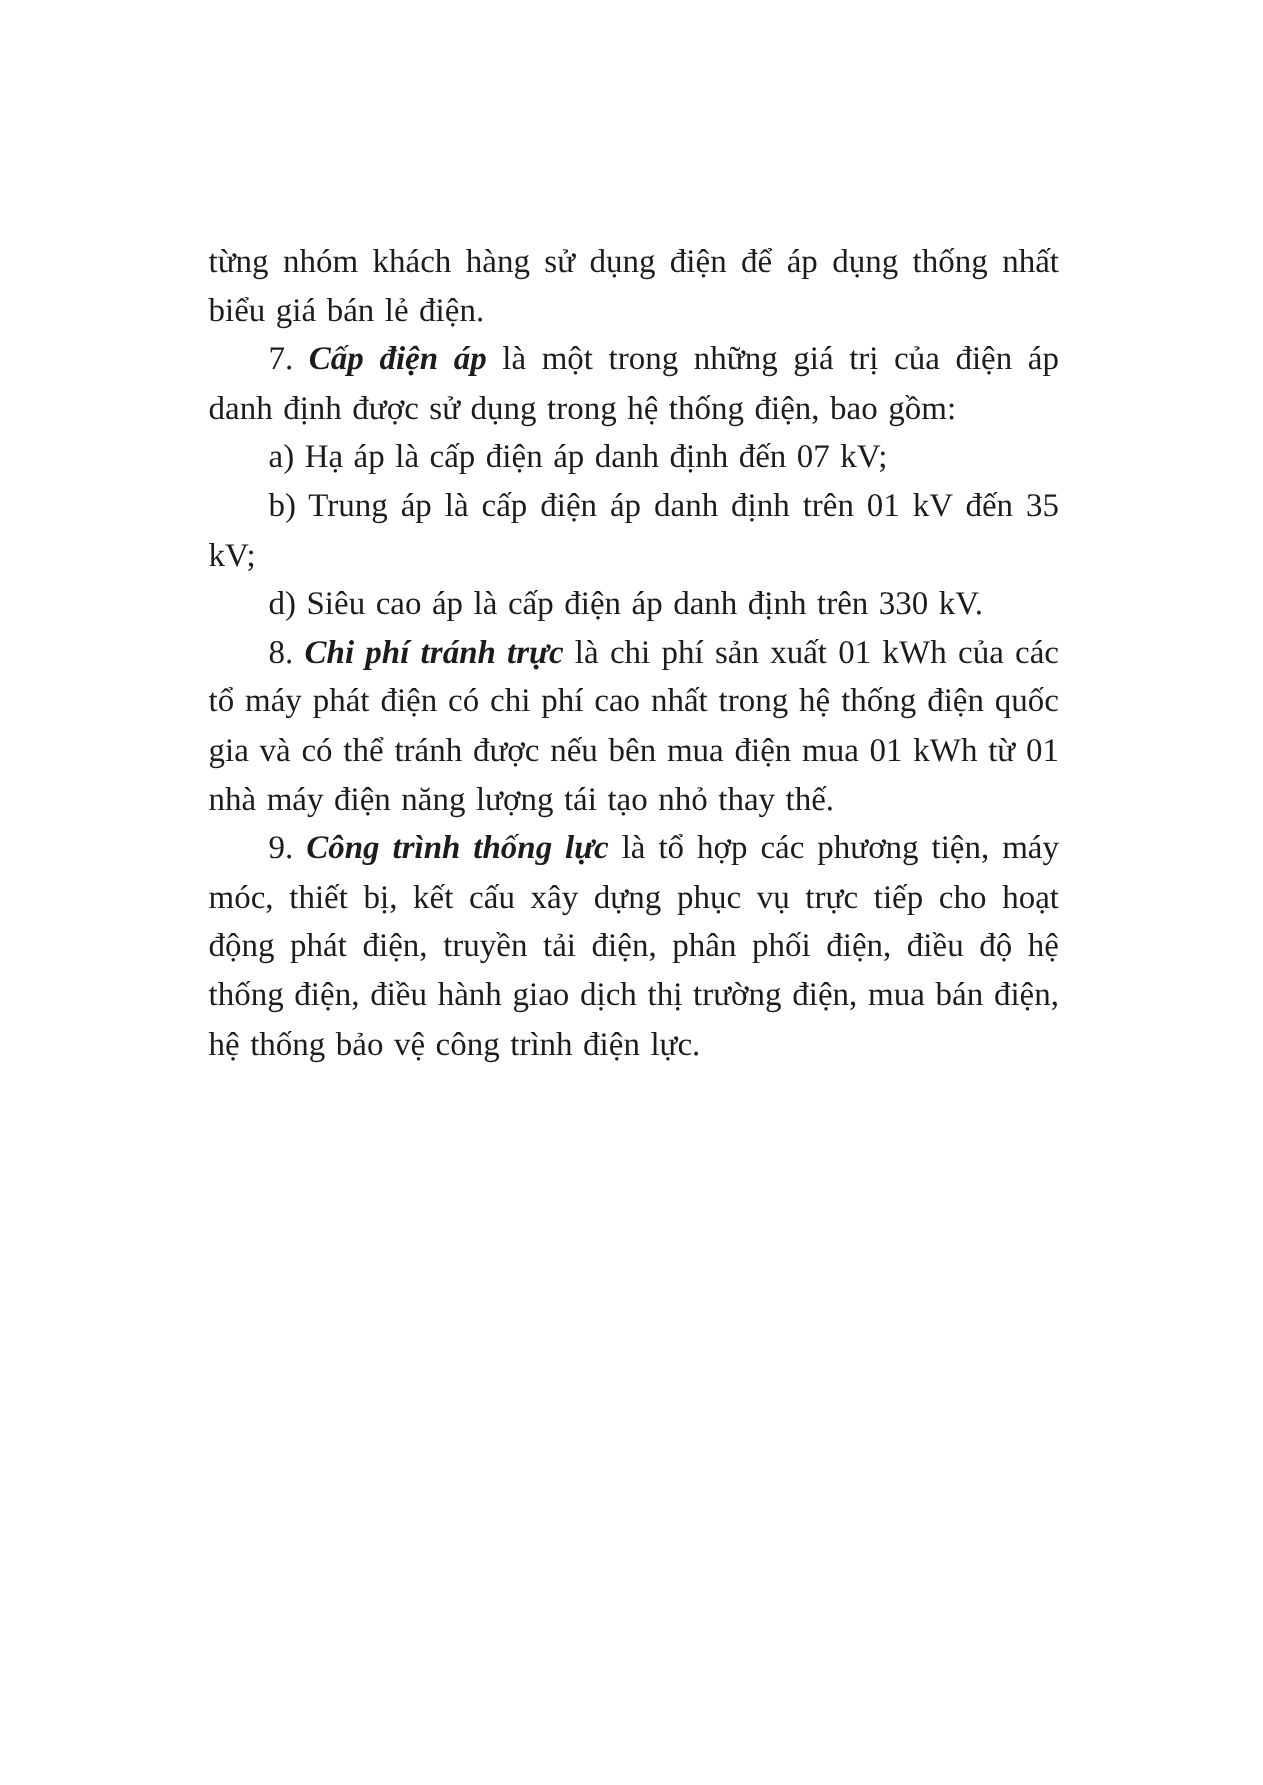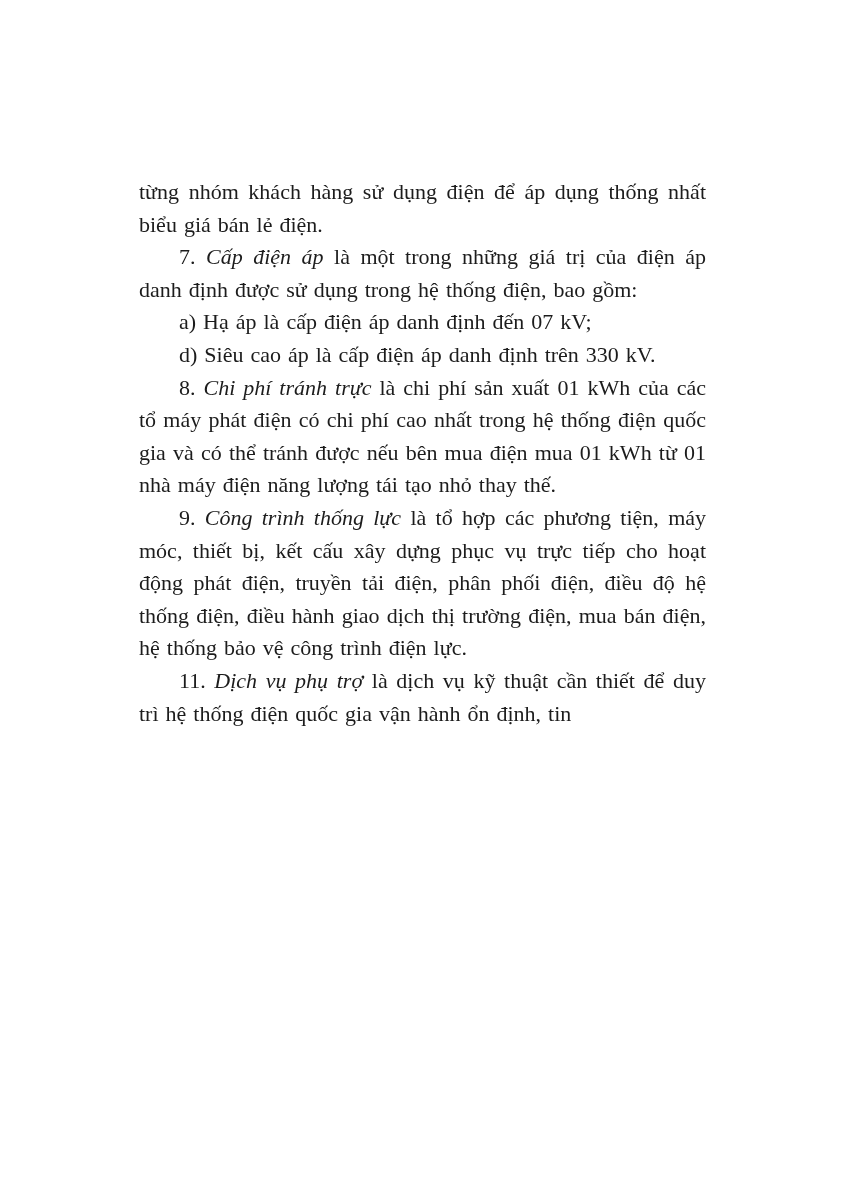--- a/index.html
+++ b/index.html
@@ -14,35 +14,35 @@
       color: #1c1c1c;
       -webkit-font-smoothing: antialiased;
     }
     .page {
       position: relative;
       box-sizing: border-box;
       width: 842px;
       height: 864px;
       padding: 158px 136px 0 139px;
       overflow: hidden;
-      margin-top: 18px;
     }
     .body-text p {
       margin: 0;
       font-size: 22px;
       line-height: 32.6px;
       text-align: justify;
       text-indent: 40px;
       word-spacing: 1.5px;
     }
     .body-text p.no-indent {
       text-indent: 0;
     }
     .body-text em {
       font-style: italic;
+      font-weight: bold;
     }
     .page-number {
       position: absolute;
       left: 139px;
       top: 1052px;
       font-size: 28px;
       line-height: 32px;
     }
   </style>
 </head>
@@ -50,27 +50,27 @@
 
 <div class="page">
   <div class="body-text">
 
     <p class="no-indent"><span>từng nhóm khách hàng sử dụng điện để áp dụng thống nhất biểu giá bán lẻ điện.</span></p>
 
     <p><span>7. </span><em>Cấp điện áp</em><span> là một trong những giá trị của điện áp danh định được sử dụng trong hệ thống điện, bao gồm:</span></p>
 
     <p><span>a) Hạ áp là cấp điện áp danh định đến 07 kV;</span></p>
 
+    <p><span>b) Trung áp là cấp điện áp danh định trên 01 kV đến 35 kV;</span></p>
 
 
     <p><span>d) Siêu cao áp là cấp điện áp danh định trên 330 kV.</span></p>
 
     <p><span>8. </span><em>Chi phí tránh trực</em><span> là chi phí sản xuất 01 kWh của các tổ máy phát điện có chi phí cao nhất trong hệ thống điện quốc gia và có thể tránh được nếu bên mua điện mua 01 kWh từ 01 nhà máy điện năng lượng tái tạo nhỏ thay thế.</span></p>
 
     <p><span>9. </span><em>Công trình thống lực</em><span> là tổ hợp các phương tiện, máy móc, thiết bị, kết cấu xây dựng phục vụ trực tiếp cho hoạt động phát điện, truyền tải điện, phân phối điện, điều độ hệ thống điện, điều hành giao dịch thị trường điện, mua bán điện, hệ thống bảo vệ công trình điện lực.</span></p>
 
 
-    <p><span>11. </span><em>Dịch vụ phụ trợ</em><span> là dịch vụ kỹ thuật cần thiết để duy trì hệ thống điện quốc gia vận hành ổn định, tin</span></p>
 
   </div>
 
   <div class="page-number">10</div>
 </div>
 
 </body></html>

